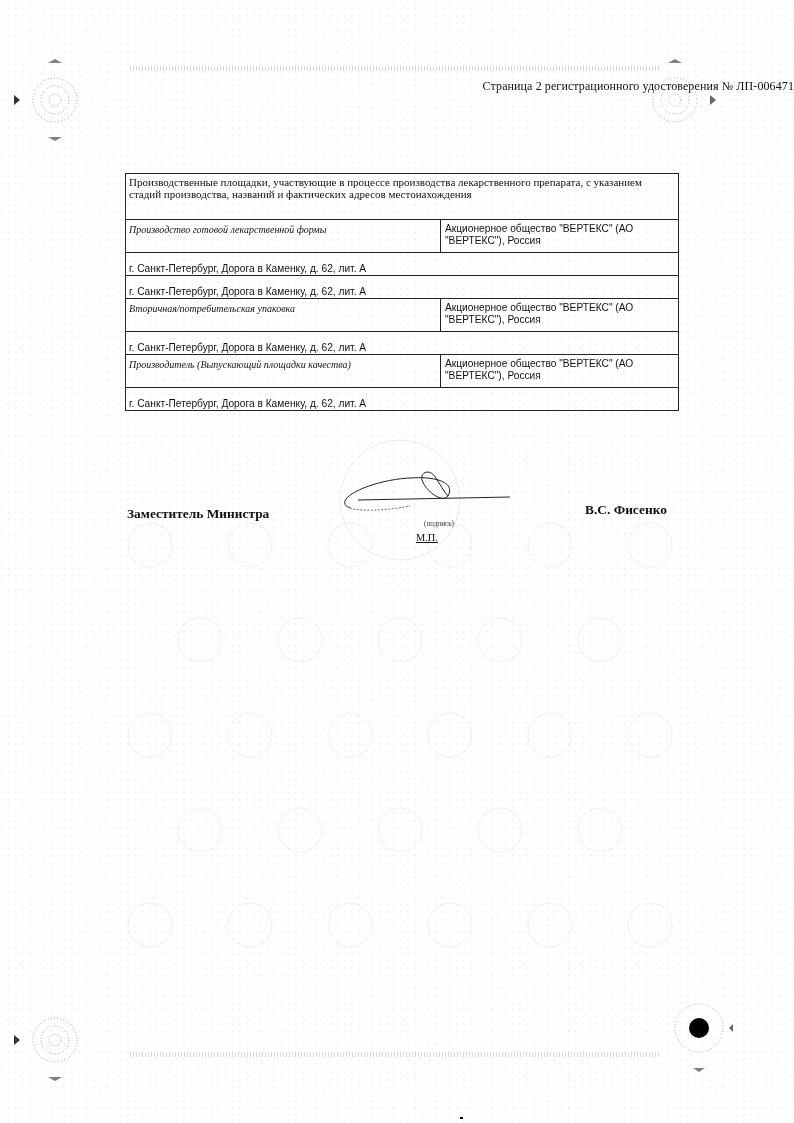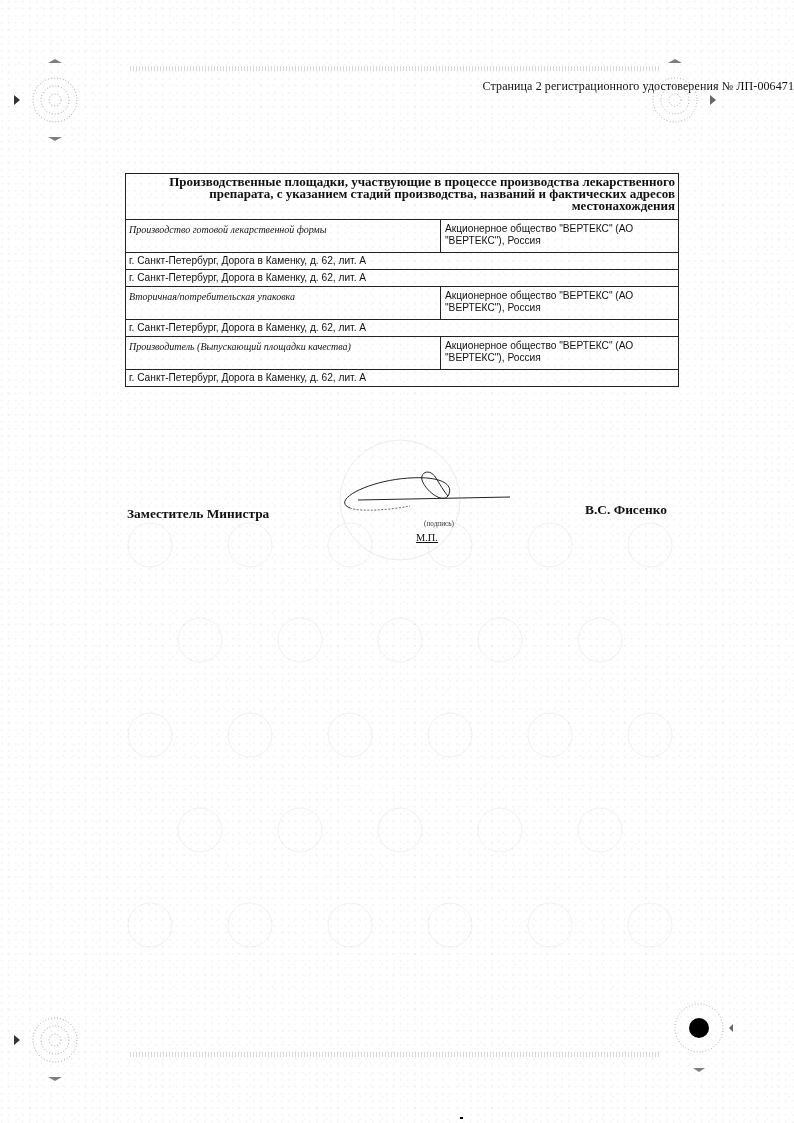--- a/index.html
+++ b/index.html
@@ -36,31 +36,31 @@
       font-size: 12px; letter-spacing: 0.1px;
     }
 
     .sites-table {
       position: absolute; left: 125px; top: 173px; width: 554px;
       border-collapse: collapse; font-family: "Liberation Sans", sans-serif;
       background: transparent;
     }
     .sites-table td { border: 1px solid #222; vertical-align: top; padding: 1px 3px; }
     .sites-table .head-cell {
-      font-family: "Liberation Serif", serif; font-weight: bold; font-size: 13px;
-      line-height: 12px; height: 46px; padding-top: 2px; border-width: 1.5px; text-align: right;
+      font-family: "Liberation Serif", serif; font-weight: normal; font-size: 11px;
+      line-height: 12px; height: 46px; padding-top: 2px; border-width: 1.5px;
     }
     .sites-table .stage-cell {
       font-family: "Liberation Serif", serif; font-style: italic; font-size: 10px;
       width: 315px; height: 33px; padding-top: 4px;
     }
     .sites-table .org-cell {
       font-size: 10.2px; line-height: 12px; padding-left: 4px; padding-top: 3px; height: 33px;
     }
-    .sites-table .addr-cell { font-size: 10.2px; height: 17px; padding-top: 2px; }
+    .sites-table .addr-cell { font-size: 10.2px; height: 17px; padding-top: 10px; }
 
     .sign-block { position: absolute; top: 490px; left: 0; width: 794px; height: 60px; }
     .sign-position {
       position: absolute; left: 127px; top: 16px;
       font-weight: bold; font-size: 13.4px;
     }
     .sign-name {
       position: absolute; left: 585px; top: 12px;
       font-weight: bold; font-size: 13.4px; text-align: center;
     }

